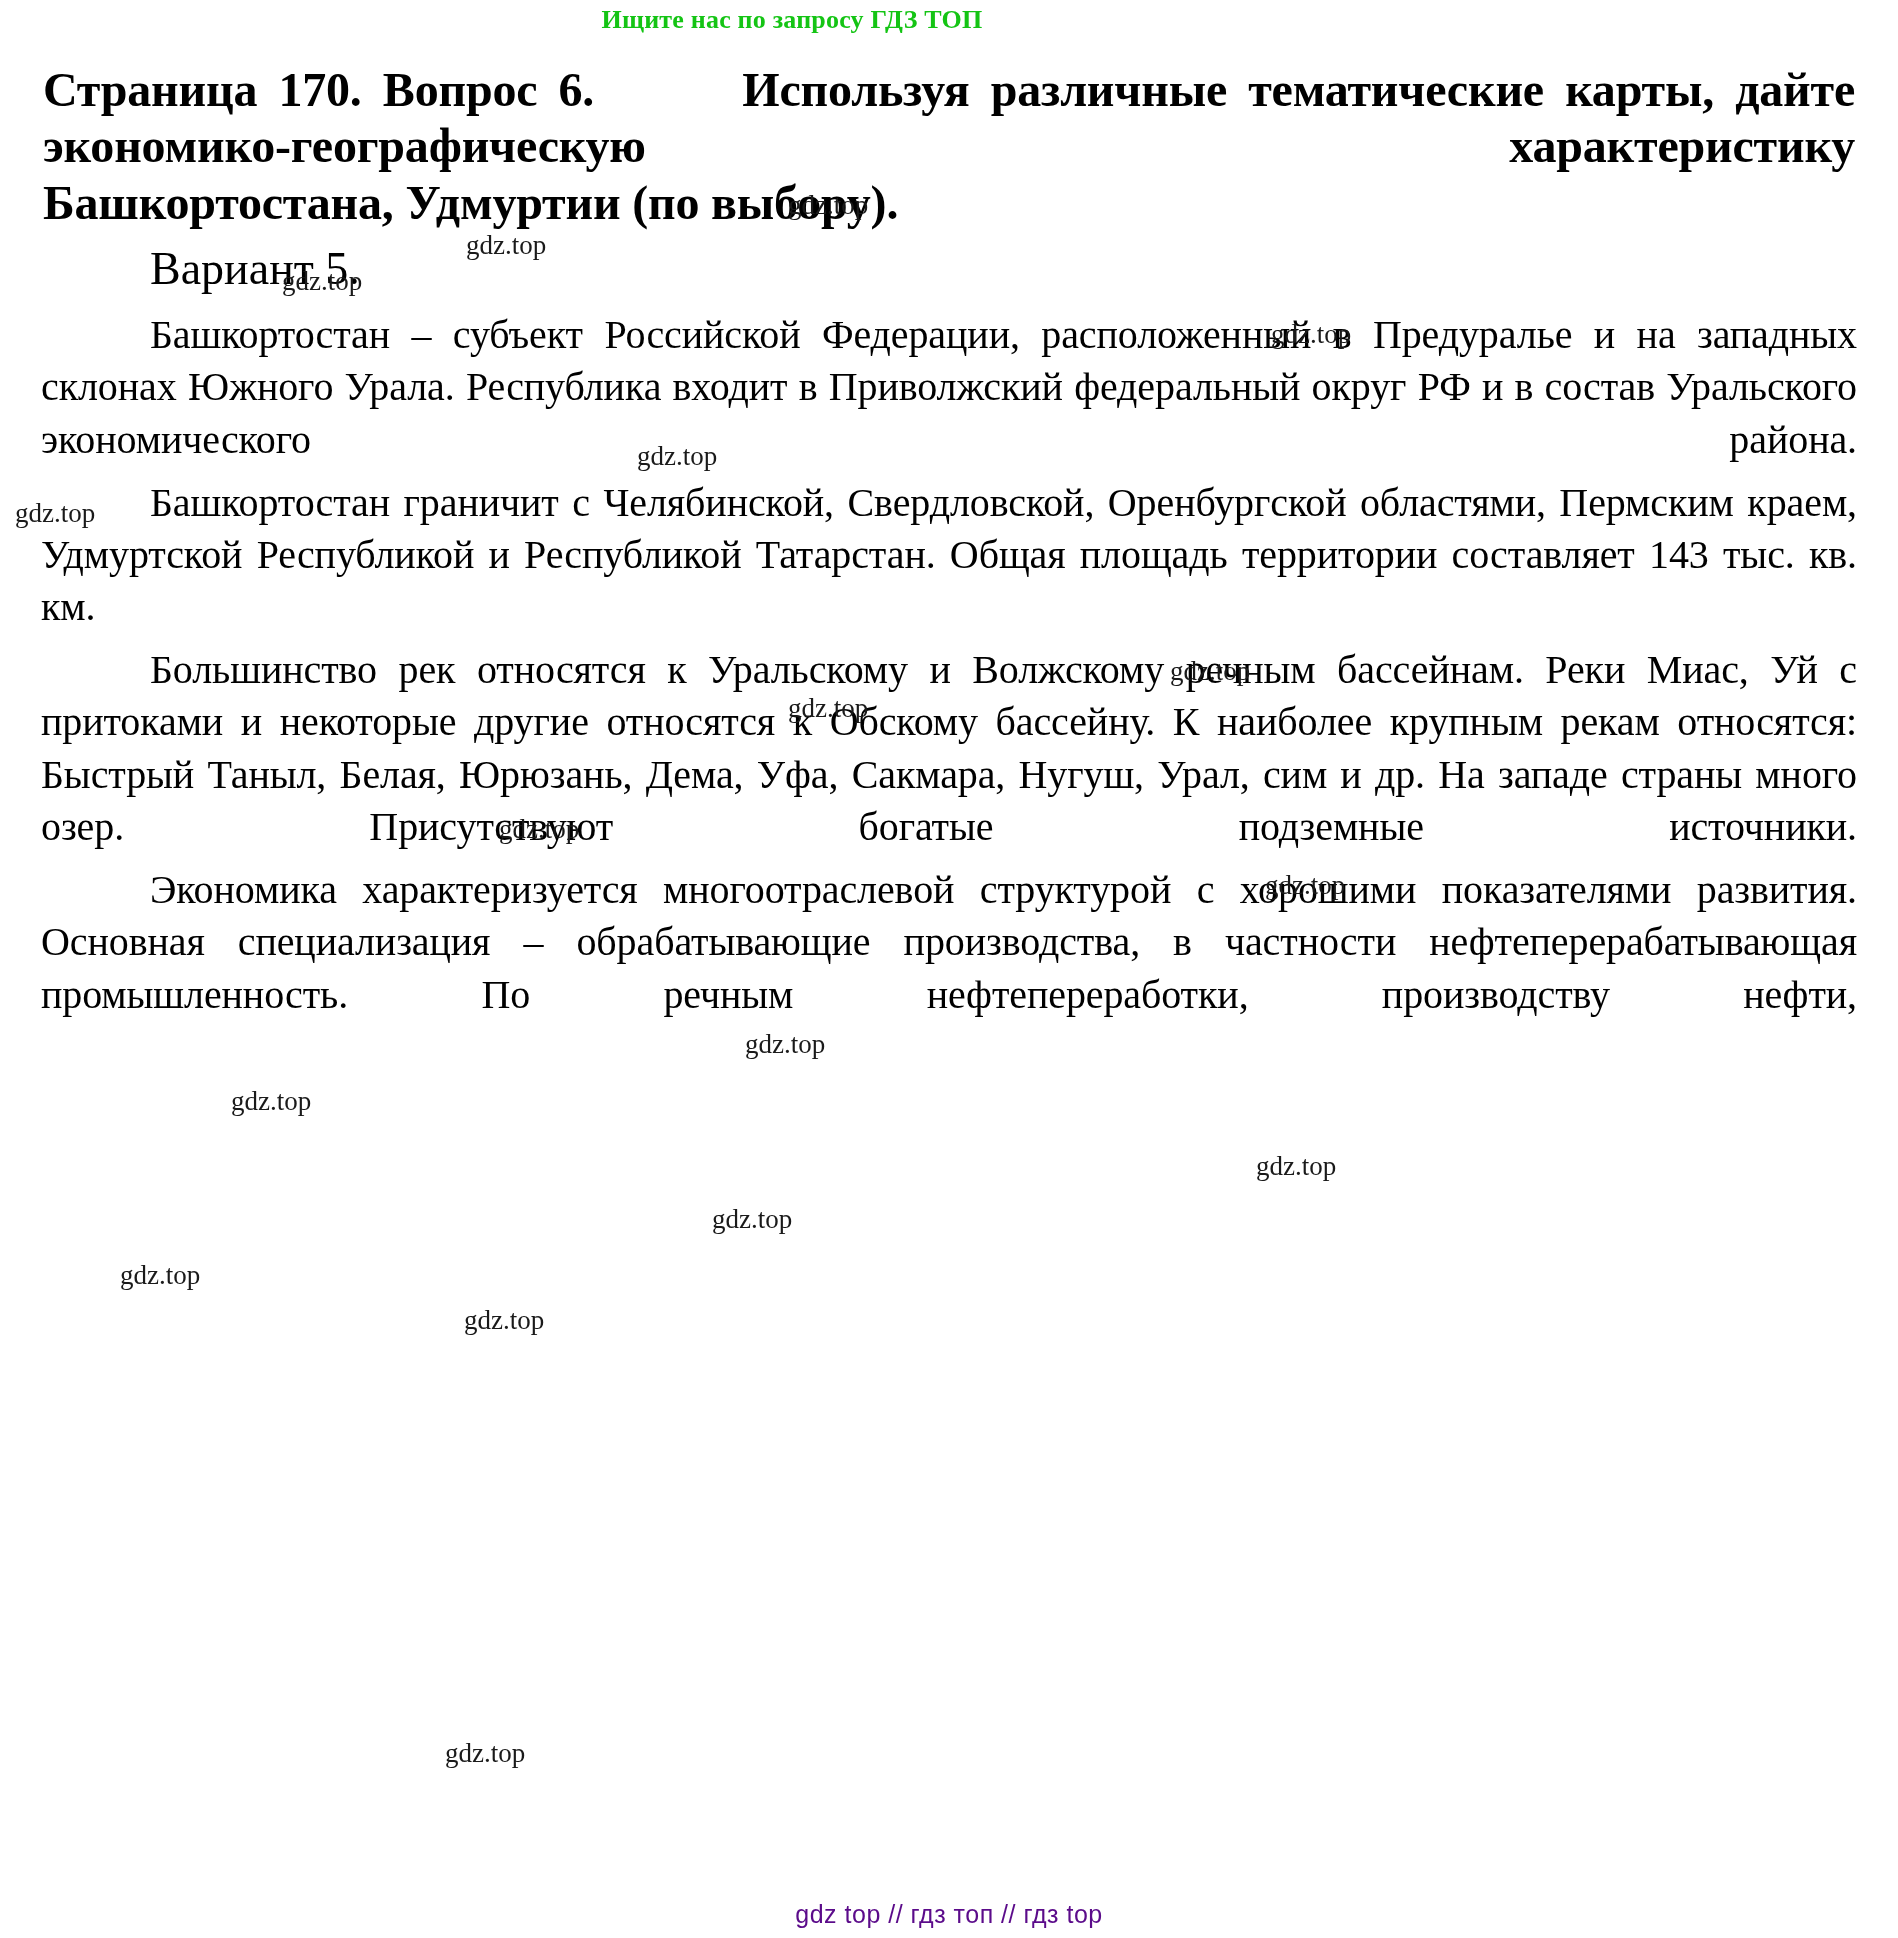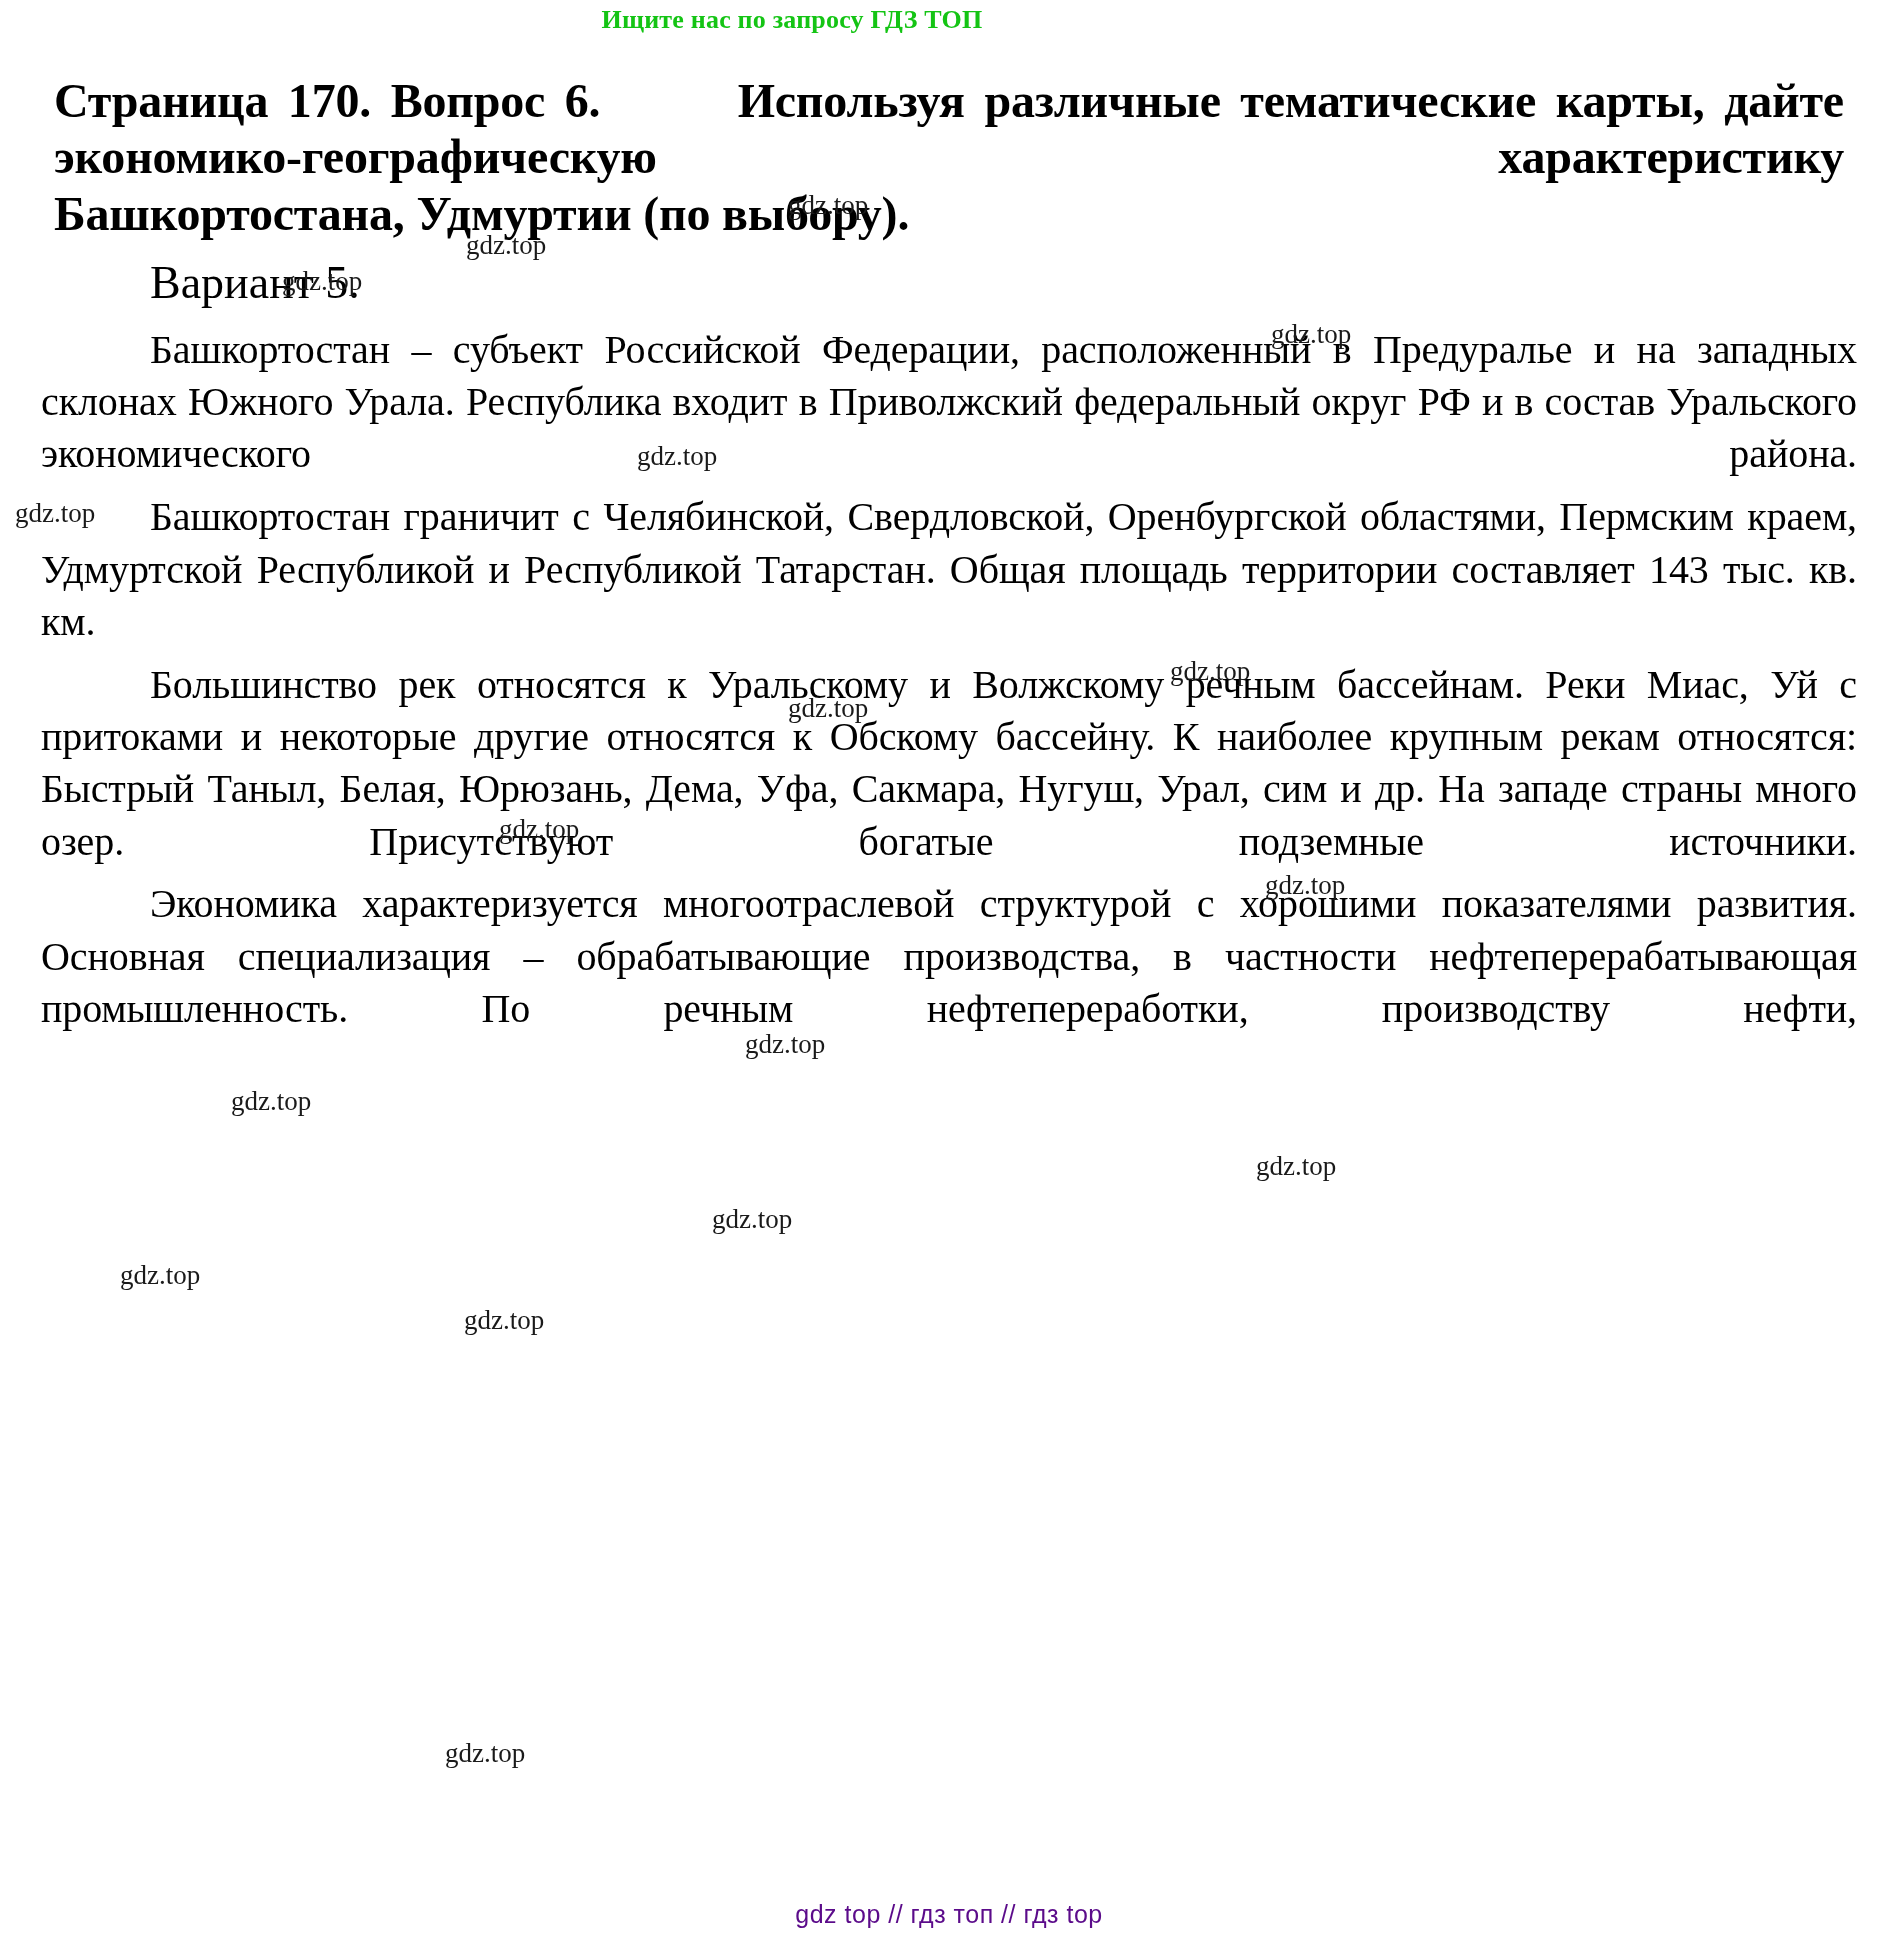--- a/index.html
+++ b/index.html
@@ -45,21 +45,21 @@
     padding: 0 41px;
     box-sizing: border-box;
   }
 
   .q-title {
     font-size: 48px;
     font-weight: 700;
     line-height: 1.18;
     text-align: justify;
     text-align-last: justify;
-    margin: 13px;
+    margin: 2px;
     padding-top: 20.6px;
     letter-spacing: -0.2px;
   }
   .q-title .lead { white-space: nowrap; }
   .q-title .tail-line {
     display: block;
     text-align: left;
     text-align-last: left;
   }
 

